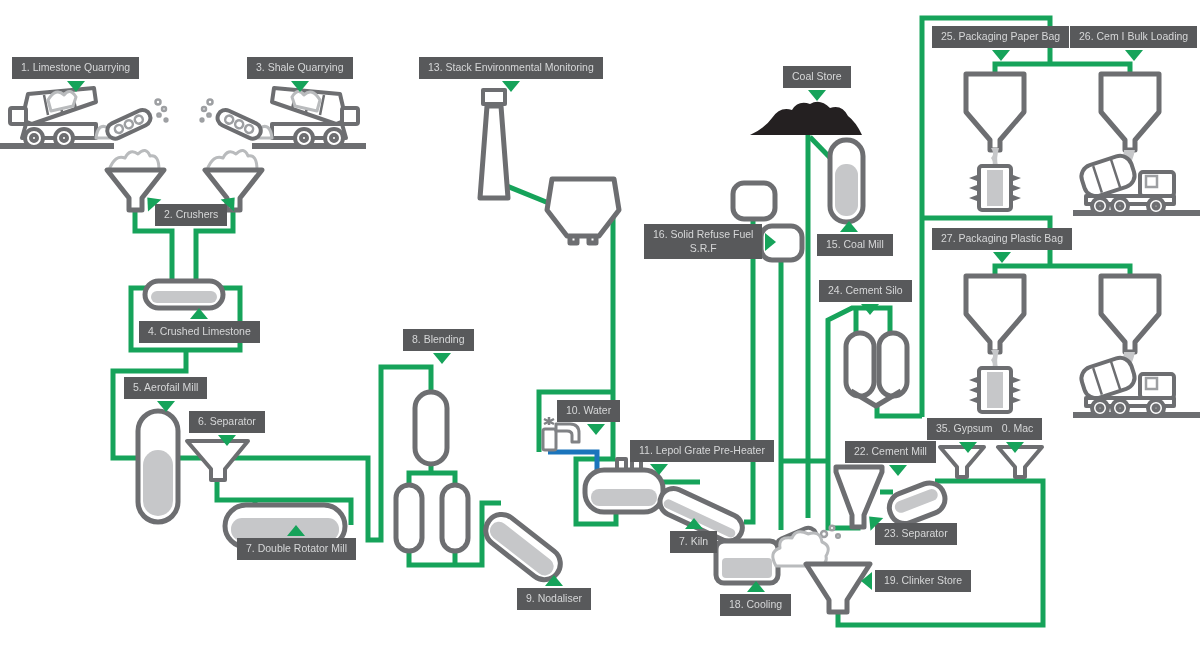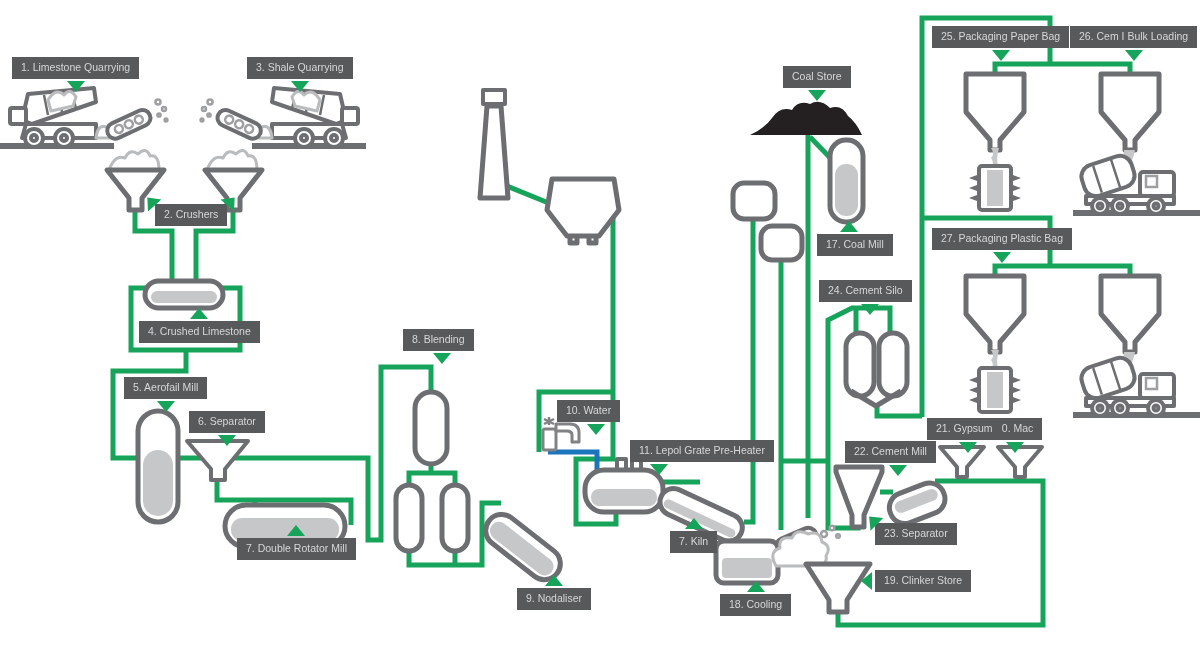--- a/index.html
+++ b/index.html
@@ -286,26 +286,29 @@
 <div class="label" style="left:155px;top:204px"><span>2. Crushers</span><span class="arr cnl"></span><span class="arr cnr"></span></div>
 <div class="label" style="left:247px;top:57px"><span>3. Shale Quarrying</span><span class="arr down" style="left:calc(50% - 9px)"></span></div>
 <div class="label" style="left:139px;top:321px"><span>4. Crushed Limestone</span><span class="arr up" style="left:calc(50% - 9px)"></span></div>
 <div class="label" style="left:124px;top:377px"><span>5. Aerofail Mill</span><span class="arr down" style="left:calc(50% - 9px)"></span></div>
 <div class="label" style="left:189px;top:411px"><span>6. Separator</span><span class="arr down" style="left:calc(50% - 9px)"></span></div>
 <div class="label" style="left:237px;top:538px"><span>7. Double Rotator Mill</span><span class="arr up" style="left:calc(50% - 9px)"></span></div>
 <div class="label" style="left:403px;top:329px"><span>8. Blending</span><span class="arr down" style="left:calc(55% - 9px)"></span></div>
 <div class="label" style="left:517px;top:588px"><span>9. Nodaliser</span><span class="arr up" style="left:calc(50% - 9px)"></span></div>
 <div class="label" style="left:557px;top:400px"><span>10. Water</span><span class="arr down" style="left:calc(62% - 9px)"></span></div>
 <div class="label" style="left:630px;top:440px"><span>11. Lepol Grate Pre-Heater</span><span class="arr down" style="left:calc(20% - 9px)"></span></div>
+<div class="label" style="left:419px;top:57px"><span>13. Stack Environmental Monitoring</span><span class="arr down" style="left:calc(50% - 9px)"></span></div>
 <div class="label" style="left:670px;top:531px"><span>7. Kiln</span><span class="arr up" style="left:calc(50% - 9px)"></span></div>
-<div class="label" style="left:817px;top:234px"><span>17. Coal Mill</span><span class="arr up" style="left:calc(42% - 9px)"></span></div>
+<div class="label" style="left:644px;top:224px"><span>16. Solid Refuse Fuel
+S.R.F</span><span class="arr right"></span></div>
+<div class="label" style="left:817px;top:234px"><span>15. Coal Mill</span><span class="arr up" style="left:calc(42% - 9px)"></span></div>
 <div class="label" style="left:720px;top:594px"><span>18. Cooling</span><span class="arr up" style="left:calc(50% - 9px)"></span></div>
 <div class="label" style="left:875px;top:570px"><span>19. Clinker Store</span><span class="arr left"></span></div>
 <div class="label" style="left:987px;top:418px"><span>20. Mac</span><span class="arr down" style="left:calc(50% - 9px)"></span></div>
-<div class="label" style="left:927px;top:418px"><span>21. Gypsum</span><span class="arr down" style="left:calc(55% - 9px)"></span></div>
+<div class="label" style="left:927px;top:418px"><span>35. Gypsum</span><span class="arr down" style="left:calc(55% - 9px)"></span></div>
 <div class="label" style="left:845px;top:441px"><span>22. Cement Mill</span><span class="arr down" style="left:calc(58% - 9px)"></span></div>
 <div class="label" style="left:875px;top:523px"><span>23. Separator</span><span class="arr upleft"></span></div>
 <div class="label" style="left:819px;top:280px"><span>24. Cement Silo</span><span class="arr down" style="left:calc(55% - 9px)"></span></div>
 <div class="label" style="left:932px;top:26px"><span>25. Packaging Paper Bag</span><span class="arr down" style="left:calc(50% - 9px)"></span></div>
 <div class="label" style="left:1070px;top:26px"><span>26. Cem I Bulk Loading</span><span class="arr down" style="left:calc(50% - 9px)"></span></div>
 <div class="label" style="left:932px;top:228px"><span>27. Packaging Plastic Bag</span><span class="arr down" style="left:calc(50% - 9px)"></span></div>
 <div class="label" style="left:783px;top:66px"><span>Coal Store</span><span class="arr down" style="left:calc(50% - 9px)"></span></div>
 
 </div>
 

